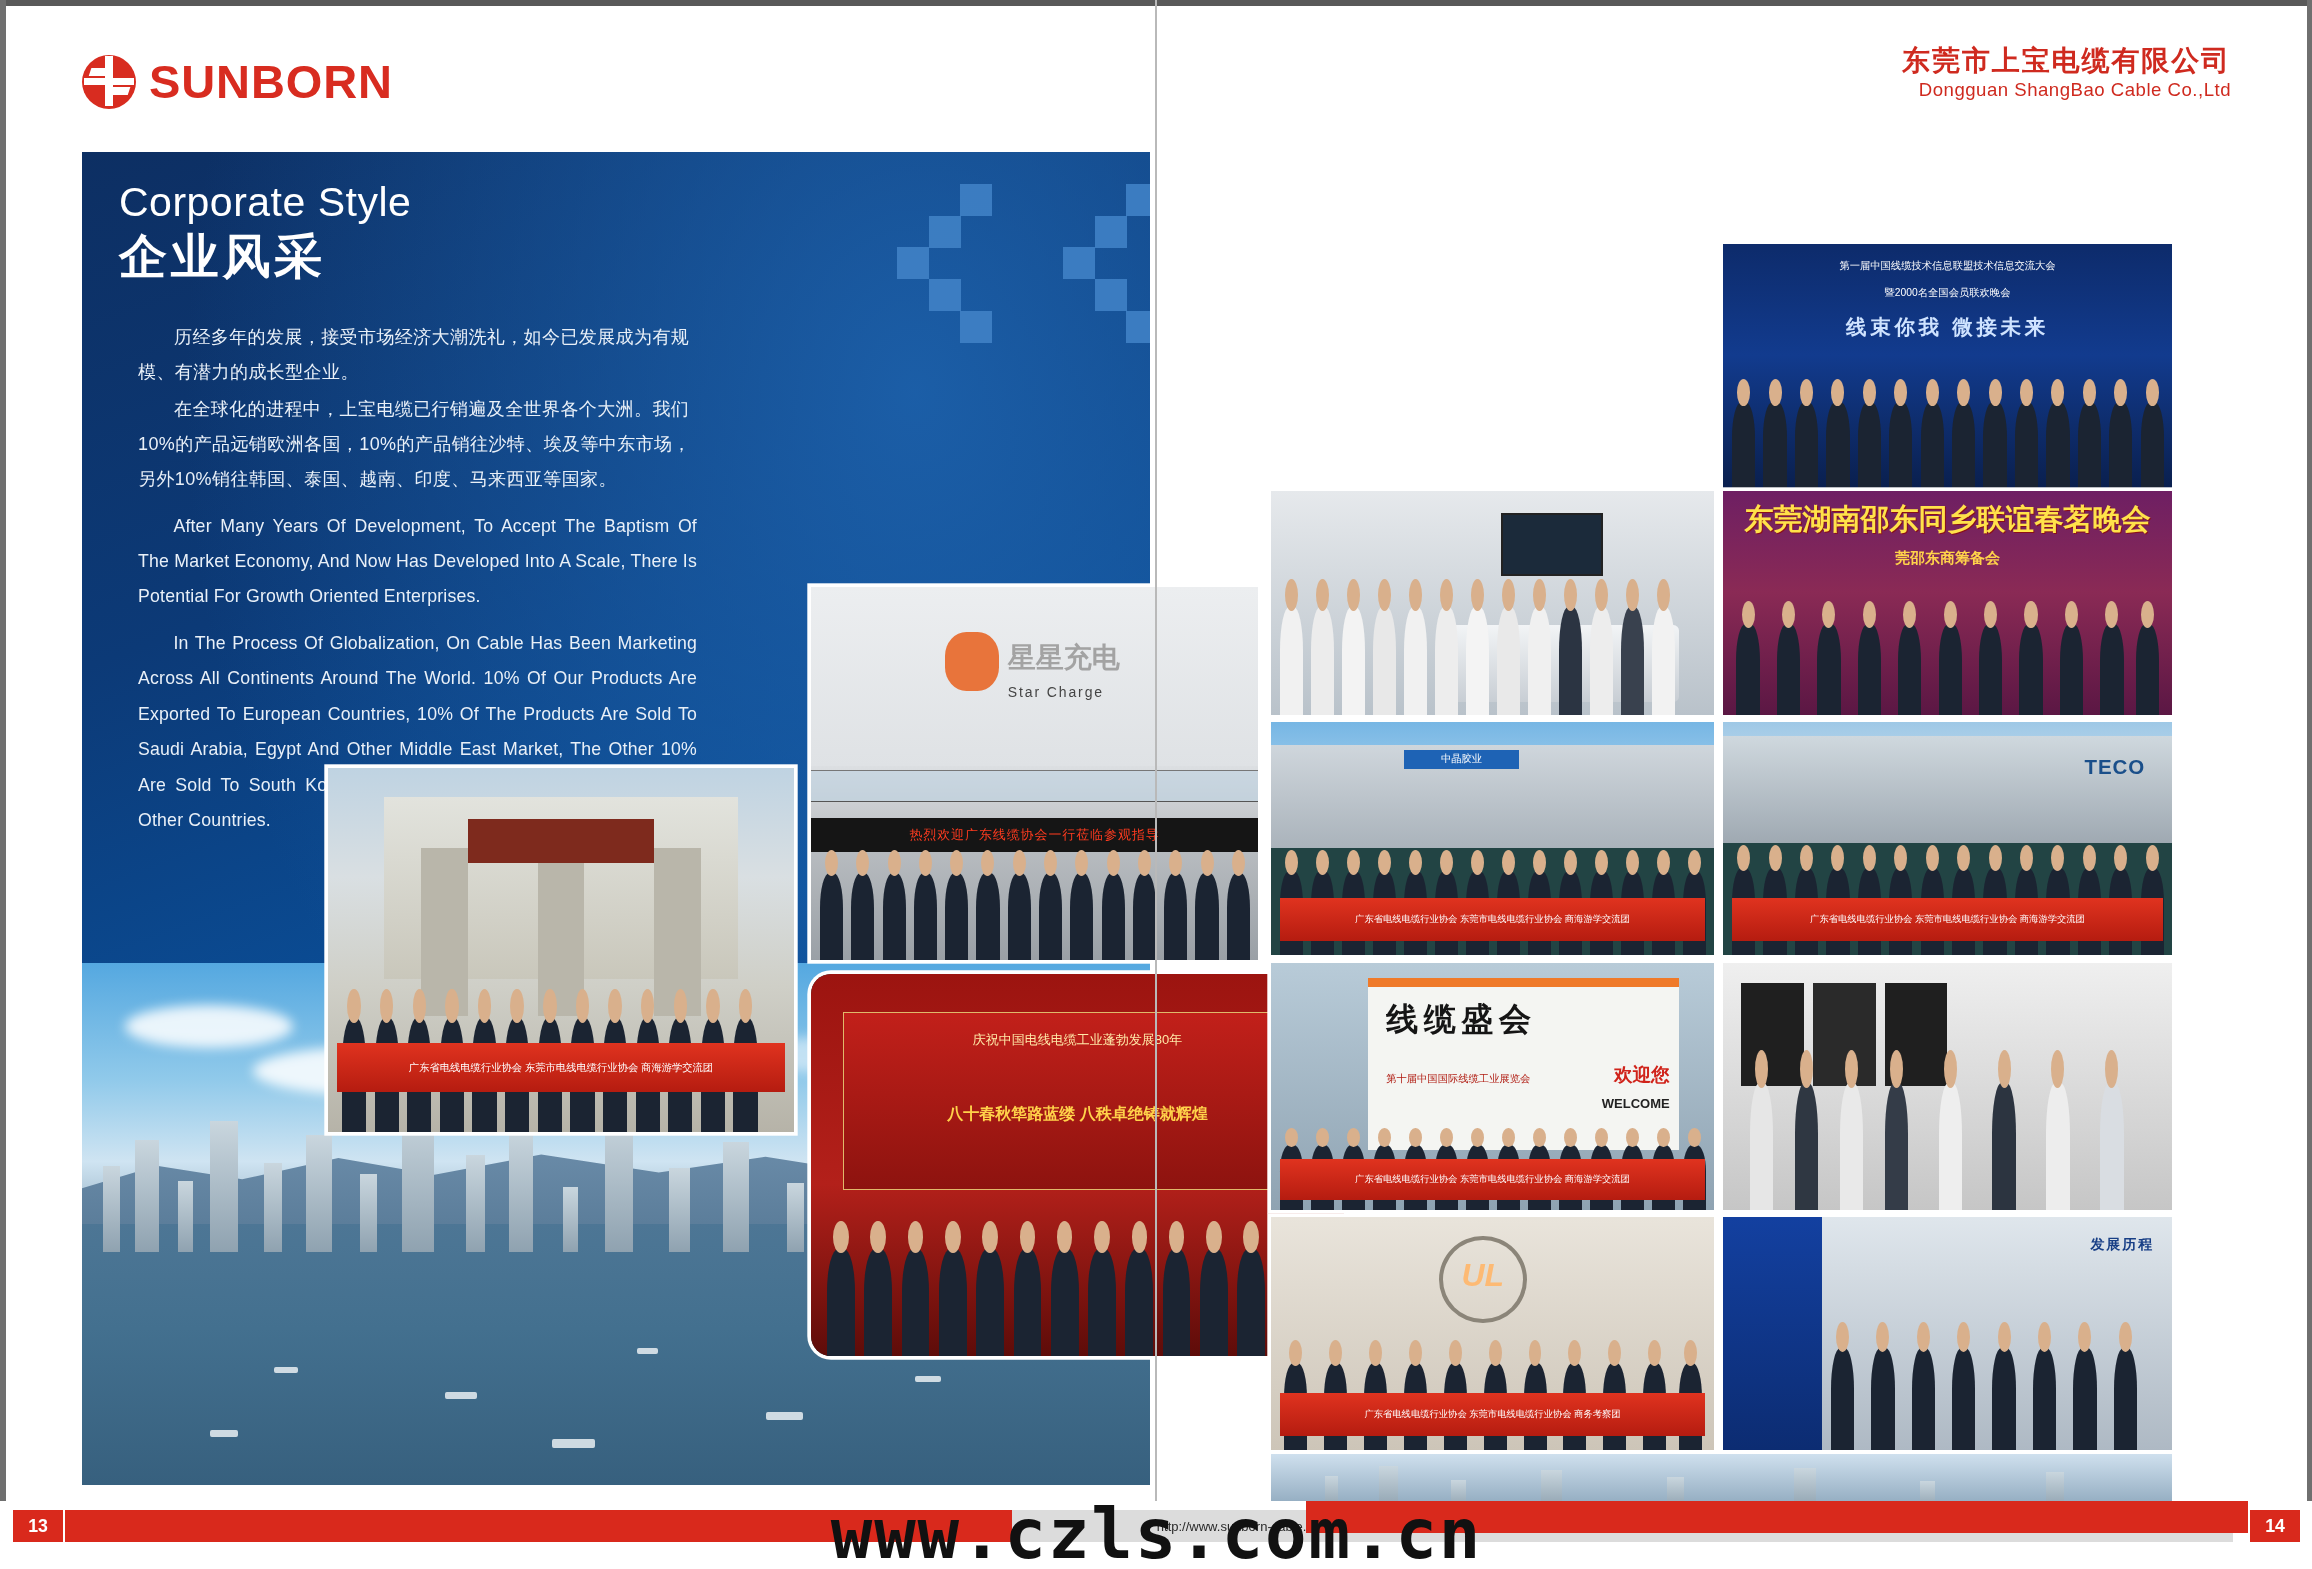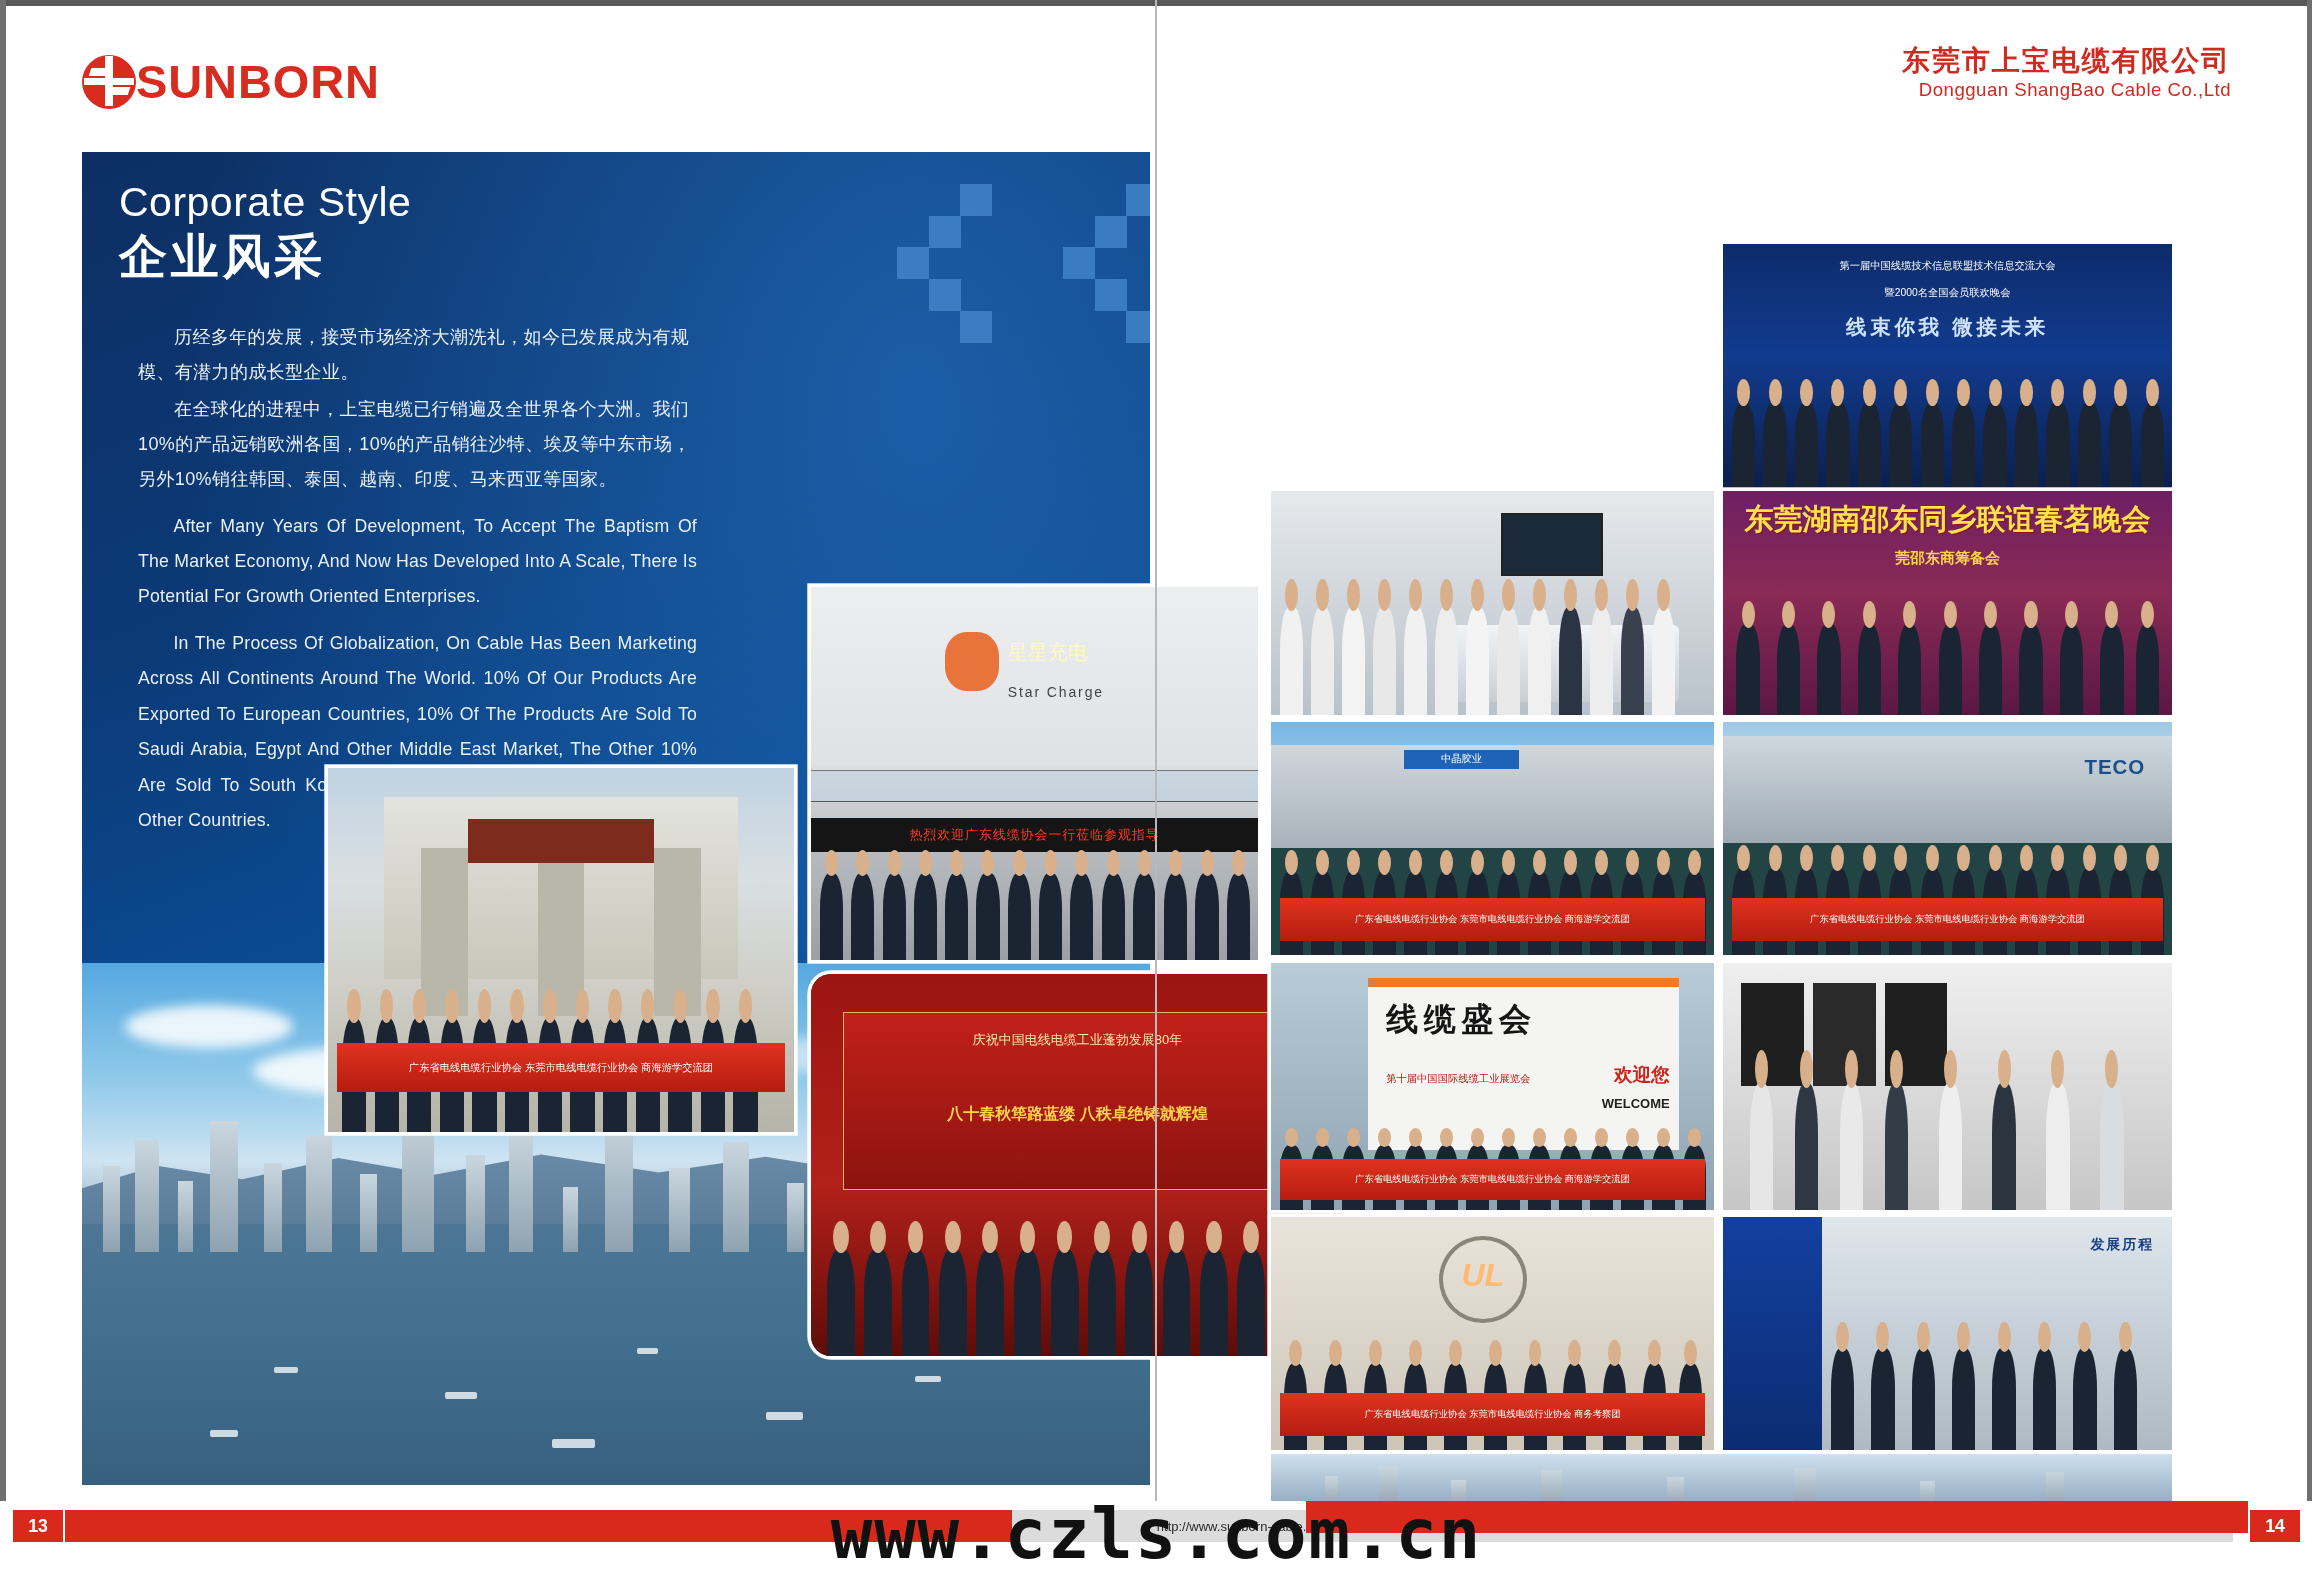--- a/index.html
+++ b/index.html
@@ -13,21 +13,21 @@
   .spread-gutter{
     position:absolute;left:1155px;top:0;width:1.9px;height:1570px;
     background:#b9b9b9;z-index:6;
   }
   .page-edge-top{position:absolute;left:0;top:0;width:2313px;height:5.6px;background:#595959;}
   .page-edge-bot{position:absolute;left:0;top:1564px;width:2313px;height:5.6px;background:#595959;}
   .page-edge-l{position:absolute;left:0;top:0;width:5.6px;height:1570px;background:#6f6f6f;}
   .page-edge-r{position:absolute;left:2307px;top:0;width:5.6px;height:1570px;background:#6f6f6f;}
 
   
-  .logo-wrap{position:absolute;left:82px;top:54px;display:flex;align-items:center;}
+  .logo-wrap{position:absolute;left:82px;top:54px;display:flex;align-items:center;gap:13px;}
   .logo-mark{width:54px;height:54px;position:relative;}
   .logo-mark .ell{
     position:absolute;inset:0;border-radius:50%;background:#d82c20;
   }
   .logo-mark .barh{
     position:absolute;left:1.9px;top:23px;width:50px;height:7.5px;background:#fff;
   }
   .logo-mark .barv{
     position:absolute;left:23px;top:1.9px;width:7.5px;height:50px;background:#fff;
   }
@@ -228,21 +228,21 @@
         <i style="left:80%"></i>
       <i style="left:87%"></i>
     </div>
     <div class="banner-red" style="bottom:11%;height:43px;font-size:10.3px;">广东省电线电缆行业协会 东莞市电线电缆行业协会 商海游学交流团</div>
   </div>
 
   <div class="ph" style="left:811px;top:587px;width:447px;height:373px;">
     <div style="position:absolute;inset:0;background:linear-gradient(180deg,#e8eaec 0%,#dcdfe2 48%,#b8bcc0 70%,#9aa0a6 100%);"></div>
     <div style="position:absolute;left:0;top:0;right:0;height:48%;background:linear-gradient(180deg,#eceef0,#dfe2e5);"></div>
     <div style="position:absolute;left:30%;top:12%;width:12%;height:16%;background:#e8743b;border-radius:40%;"></div>
-    <div style="position:absolute;left:44%;top:14%;color:#fef9c3;font-size:20px;font-weight:normal;">星星充电</div>
+    <div style="position:absolute;left:44%;top:14%;color:#a3a3a3;font-size:28px;font-weight:bold;">星星充电</div>
     <div style="position:absolute;left:44%;top:26%;color:#444;font-size:14px;letter-spacing:1.9px;">Star Charge</div>
     <div style="position:absolute;left:0;right:0;top:49%;height:8%;background:rgba(190,210,225,.6);border-top:1.9px solid #777;border-bottom:1.9px solid #555;"></div>
     <div style="position:absolute;left:0;right:0;top:62%;height:9%;background:#151515;display:flex;align-items:center;justify-content:center;">
       <span style="color:#ff3b1f;font-size:13px;letter-spacing:0.9px;">热烈欢迎广东线缆协会一行莅临参观指导</span>
     </div>
     <div class="grp" style="height:30%;">
       <i style="left:2%"></i>
         <i style="left:9%"></i>
         <i style="left:16%"></i>
         <i style="left:23%"></i>

